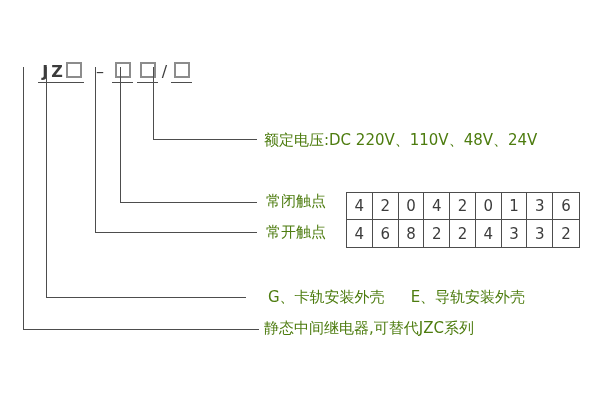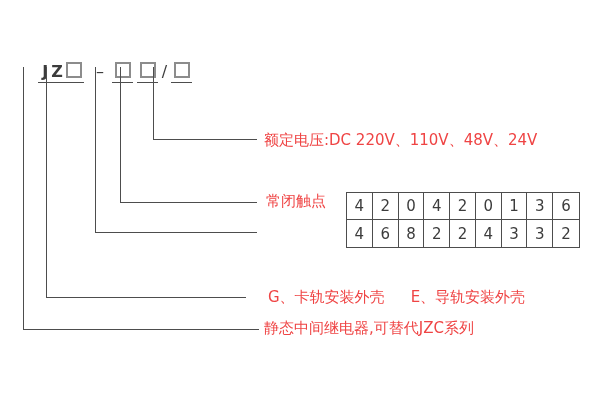--- a/index.html
+++ b/index.html
@@ -48,21 +48,21 @@
   .h-nc     { left: 120px; top: 202px; width: 137px; }
   .h-no     { left: 95px;  top: 232px; width: 162px; }
   .h-shell  { left: 46px;  top: 297px; width: 200px; }
   .h-series { left: 23px;  top: 329px; width: 236px; }
   
   .lbl {
     position: absolute;
     font-size: 15px;
     line-height: 17px;
     white-space: nowrap;
-    color: #ef4444;
+    color: #4d7c0f;
   }
   .lbl-volt-dc { left: 264px; top: 132px; }
   .lbl-volt-ac { left: 312px; top: 164px; }
   .lbl-nc      { left: 266px; top: 194px; font-family: Liberation Mono, monospace; }
   .lbl-no      { left: 266px; top: 224px; }
   .lbl-shell   { left: 268px; top: 289px; display: flex; gap: 26px; }
   .lbl-series  { left: 264px; top: 320px; }
   
   .contact-table {
     position: absolute;
@@ -114,20 +114,21 @@
   <div class="vline v-nc"></div>
   <div class="vline v-volt"></div>
   <div class="hline h-volt"></div>
   <div class="hline h-nc"></div>
   <div class="hline h-no"></div>
   <div class="hline h-shell"></div>
   <div class="hline h-series"></div>
 
   <div class="lbl lbl-volt-dc">额定电压:DC 220V、110V、48V、24V</div>
   <div class="lbl lbl-nc">常闭触点</div>
+  <div class="lbl lbl-no">常开触点</div>
   <div class="lbl lbl-shell">
     <span>G、卡轨安装外壳</span>
     <span>E、导轨安装外壳</span>
   </div>
   <div class="lbl lbl-series">静态中间继电器,可替代JZC系列</div>
 
   <div class="contact-table">
     <div class="ct-row">
       <span class="ct-cell">4</span>
       <span class="ct-cell">2</span>

